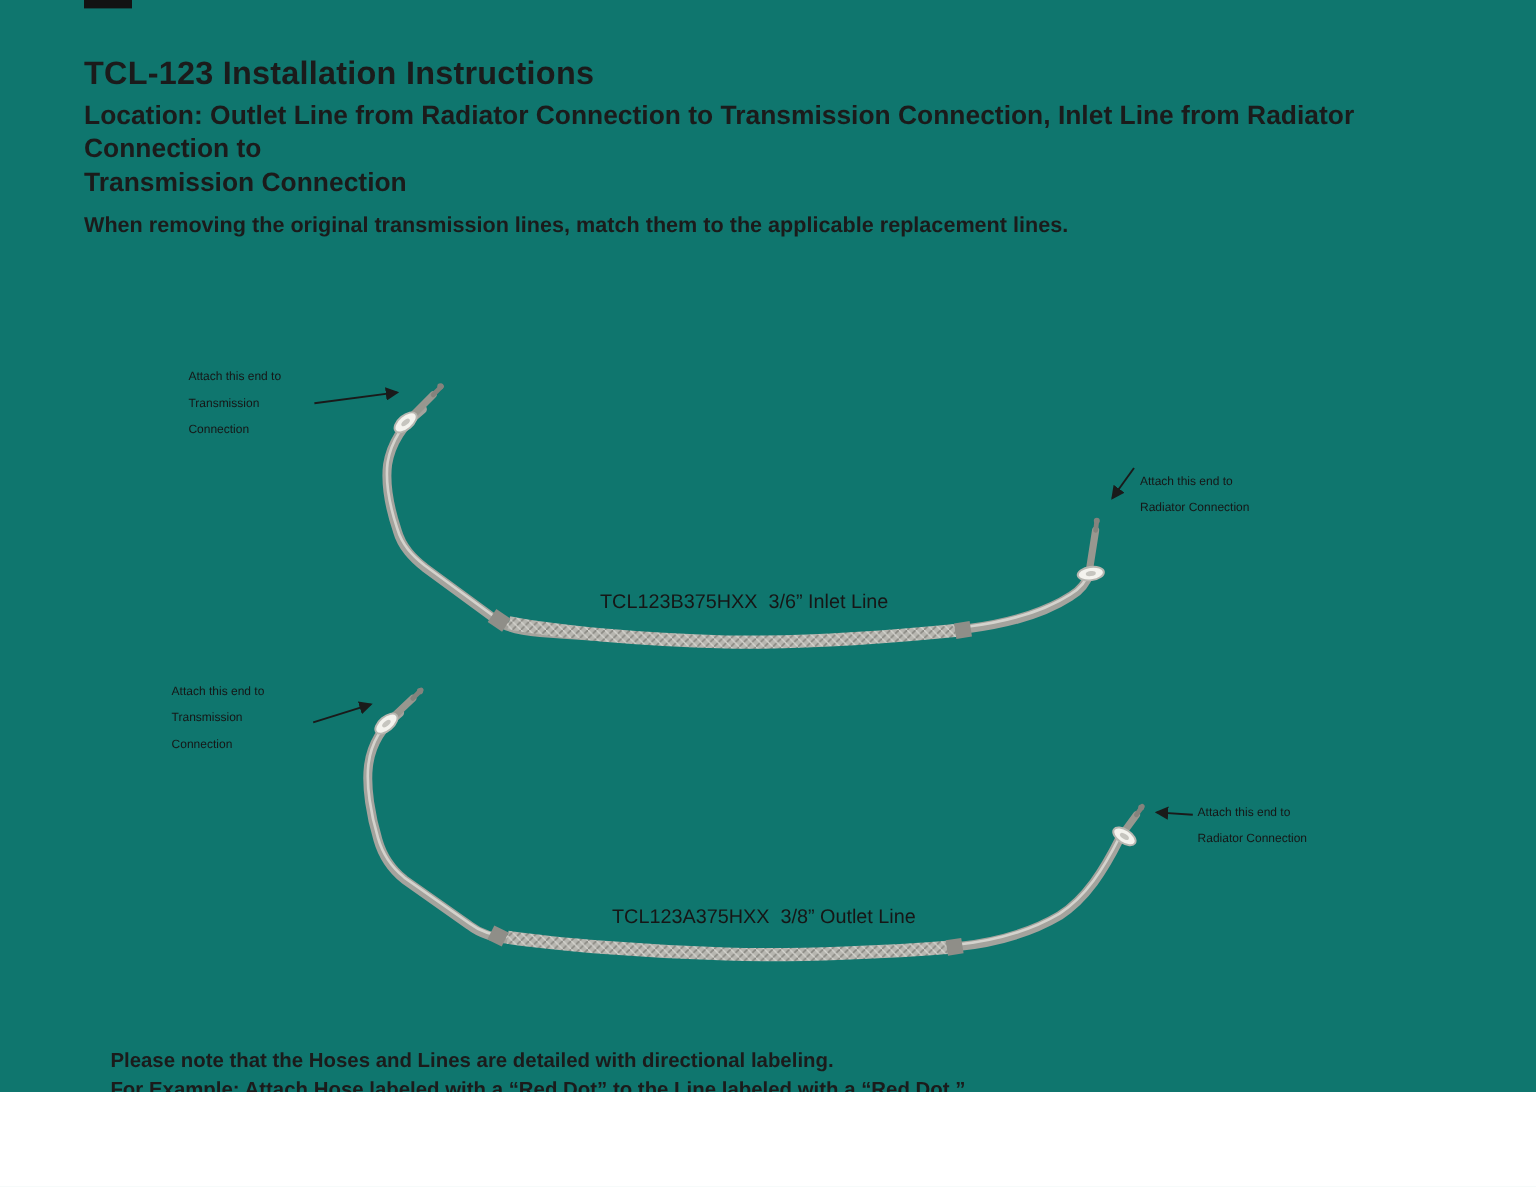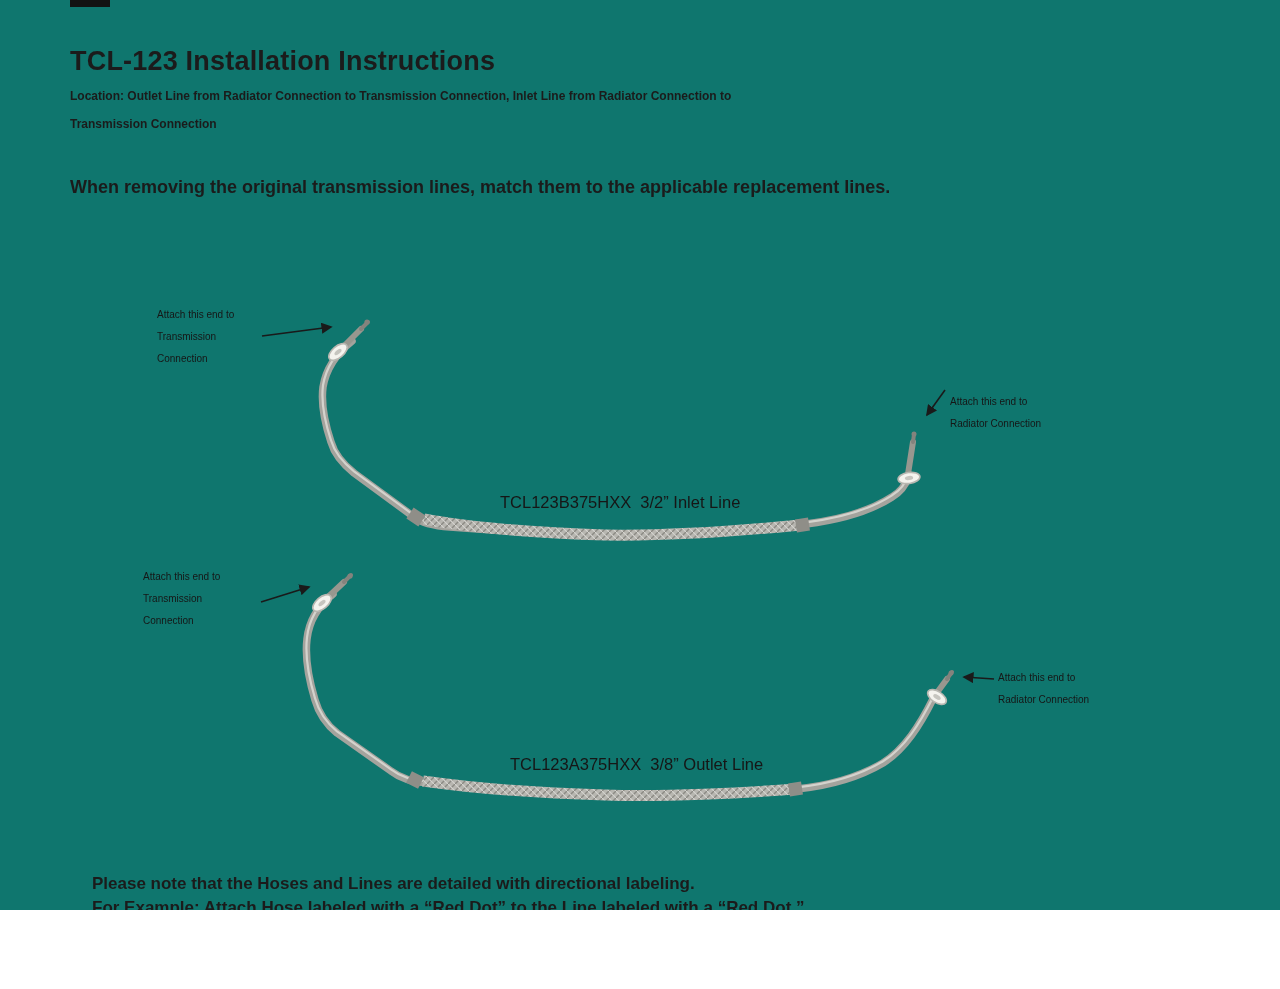--- a/index.html
+++ b/index.html
@@ -7,21 +7,21 @@
   html,body { background:#ffffff; }
   body {
     width:1280px; height:989px;
     font-family:"Liberation Sans", sans-serif;
     color:#1b1b1b;
   }
   .page { position:relative; width:1280px; height:910px; background:#0f766e; overflow:hidden; }
   .abs { position:absolute; }
   .artifact { position:absolute; background:#121212; }
   .title { font-size:27px; font-weight:700; letter-spacing:0.2px; }
-  .subtitle { font-size:12px; font-weight:700; line-height:28px; white-space:pre-line; }
+  .subtitle { font-size:22px; font-weight:700; line-height:28px; white-space:pre-line; }
   .intro { font-size:18px; font-weight:700; }
   .annotation { font-size:10px; line-height:22px; white-space:pre-line; color:#161616; }
   .part-label { font-size:16.5px; white-space:pre; color:#161616; }
   .footer-note { font-size:17px; font-weight:700; line-height:24px; }
   svg.diagram { position:absolute; left:0; top:0; }
 </style>
 </head>
 <body>
 
 <div class="page">
@@ -103,21 +103,21 @@
 
   <div class="abs intro" style="left:70px; top:177px;text-align:right;">When removing the original transmission lines, match them to the applicable replacement lines.</div>
 
   <div class="abs annotation" style="left:157px; top:304px;">Attach this end to
 Transmission
 Connection</div>
 
   <div class="abs annotation" style="left:950px; top:391px;">Attach this end to
 Radiator Connection</div>
 
-  <div class="abs part-label" style="left:500px; top:493px;">TCL123B375HXX  3/2” Inlet Line</div>
+  <div class="abs part-label" style="left:500px; top:493px;">TCL123B375HXX  3/6” Inlet Line</div>
 
   <div class="abs annotation" style="left:143px; top:566px;">Attach this end to
 Transmission
 Connection</div>
 
   <div class="abs annotation" style="left:998px; top:667px;">Attach this end to
 Radiator Connection</div>
 
   <div class="abs part-label" style="left:510px; top:755px;">TCL123A375HXX  3/8” Outlet Line</div>
 

